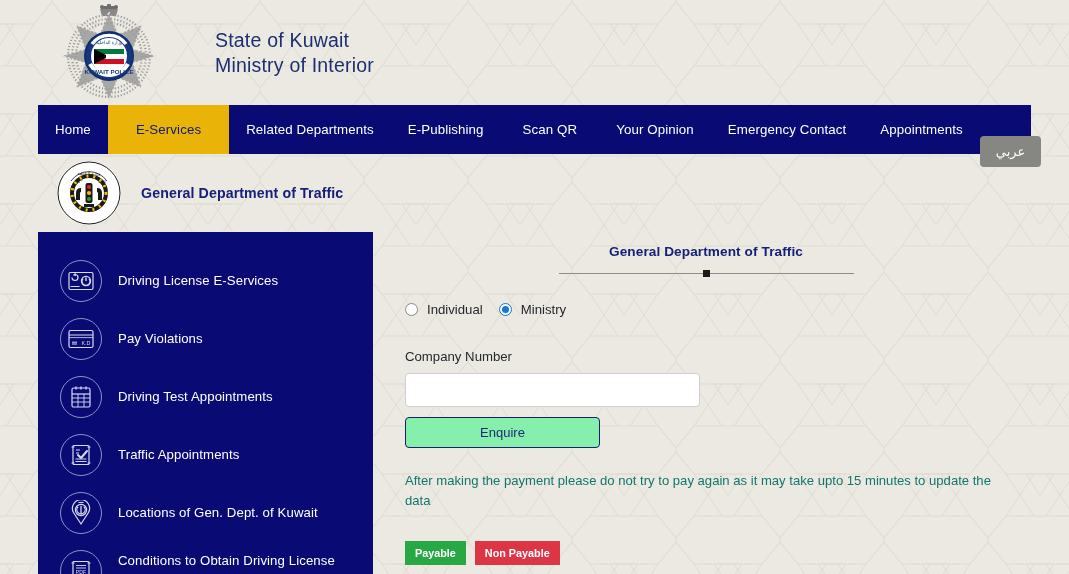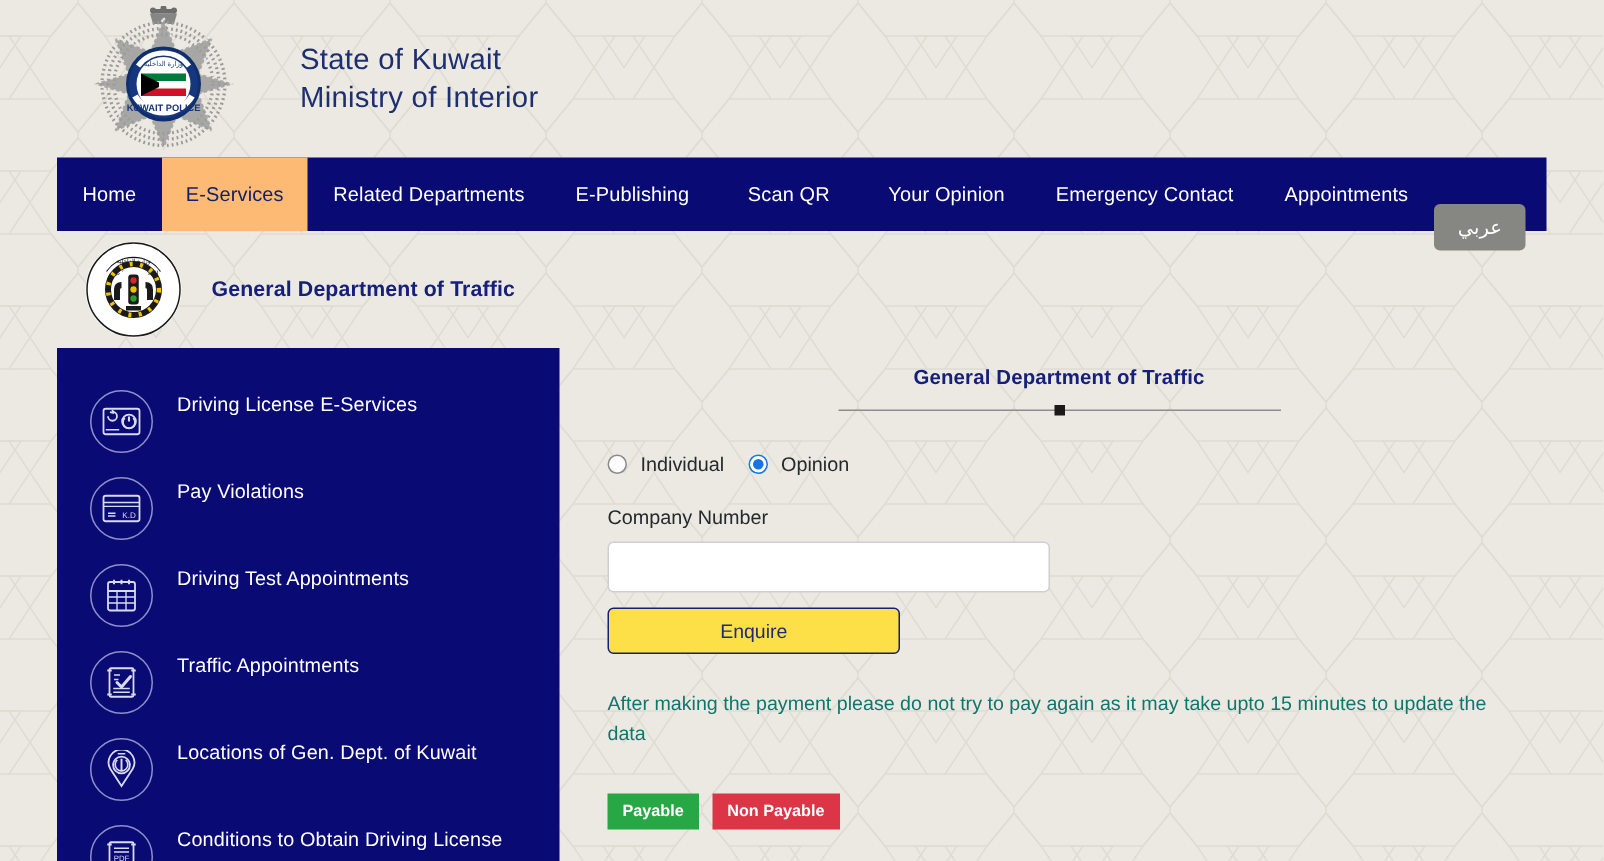--- a/index.html
+++ b/index.html
@@ -26,20 +26,21 @@
   }
 
   
   .header {
     position: relative;
     z-index: 2;
     height: 105px;
     display: flex;
     align-items: center;
     padding-left: 56px;
+    gap: 15px;
   }
   .police-badge {
     width: 106px;
     height: 100px;
     flex: 0 0 106px;
     position: relative;
     margin-top: 2px;
   }
   .header-titles {
     margin-left: 38px;
@@ -69,23 +70,23 @@
     justify-content: center;
     color: #ffffff;
     font-size: 13.3px;
     padding: 10px 17px;
     white-space: nowrap;
     cursor: pointer;
     letter-spacing: .1px;
   }
   .nav-item.home { width: 120px; }
   .nav-item.active {
-    background: #fdba74;
+    background: #eab308;
     color: #12206a;
-    padding: 0 16px;
+    padding: 0 28px;
   }
   .nav-item.spaced { padding: 0 17px 0 22px; }
   .nav-spacer { flex: 1 1 auto; }
   .lang-btn {
     align-self: center;
     margin-right: 21px;
     background: #868682;
     color: #fff;
     border: none;
     border-radius: 4px;
@@ -133,21 +134,21 @@
 
   .sidebar {
     width: 335px;
     flex: 0 0 335px;
     background: #0a0a75;
     padding: 20px 0 24px 0;
     min-height: 338px;
   }
   .side-item {
     display: flex;
-    align-items: flex-start;
+    align-items: center;
     padding: 8px 14px 8px 22px;
     cursor: pointer;
     min-height: 50px;
   }
   .side-icon {
     width: 42px;
     height: 42px;
     flex: 0 0 42px;
     border: 1.4px solid #8c90c6;
     border-radius: 50%;
@@ -224,21 +225,21 @@
     inset: 2px;
     border-radius: 50%;
     background: #1675e0;
   }
   .radio-label {
     margin: 0 16px 0 9px;
     cursor: pointer;
   }
 
   .field-label {
-    margin-top: 20px;
+    margin-top: 32px;
     font-size: 13.2px;
     color: #24292e;
   }
   .text-input {
     display: block;
     margin-top: 9px;
     width: 295px;
     height: 34px;
     background: #ffffff;
     border: 1px solid #cfcfcf;
@@ -246,21 +247,21 @@
     font-size: 13px;
     padding: 0 8px;
     font-family: "Liberation Sans", sans-serif;
     outline: none;
   }
   .enquire-btn {
     display: block;
     margin-top: 10px;
     width: 195px;
     height: 31px;
-    background: #fde047;
+    background: #86efac;
     border: 1.3px solid #16206e;
     border-radius: 4px;
     color: #1d2a7a;
     font-size: 13px;
     cursor: pointer;
     font-family: "Liberation Sans", sans-serif;
   }
   .notice {
     margin-top: 23px;
     font-size: 13.1px;
@@ -487,21 +488,21 @@
     <div class="content-title">General Department of Traffic</div>
     <div class="title-rule">
       <div class="line"></div>
       <div class="dot"></div>
     </div>
 
     <div class="radio-row">
       <span class="radio"></span>
       <span class="radio-label">Individual</span>
       <span class="radio checked"></span>
-      <span class="radio-label">Opinion</span>
+      <span class="radio-label">Ministry</span>
     </div>
 
     <div class="field-label">Company Number</div>
     <input class="text-input" type="text" placeholder="" value="" style="">
 
     <button class="enquire-btn">Enquire</button>
 
     <div class="notice">After making the payment please do not try to pay again as it may take upto 15 minutes to update the data</div>
 
     <div class="badges">

